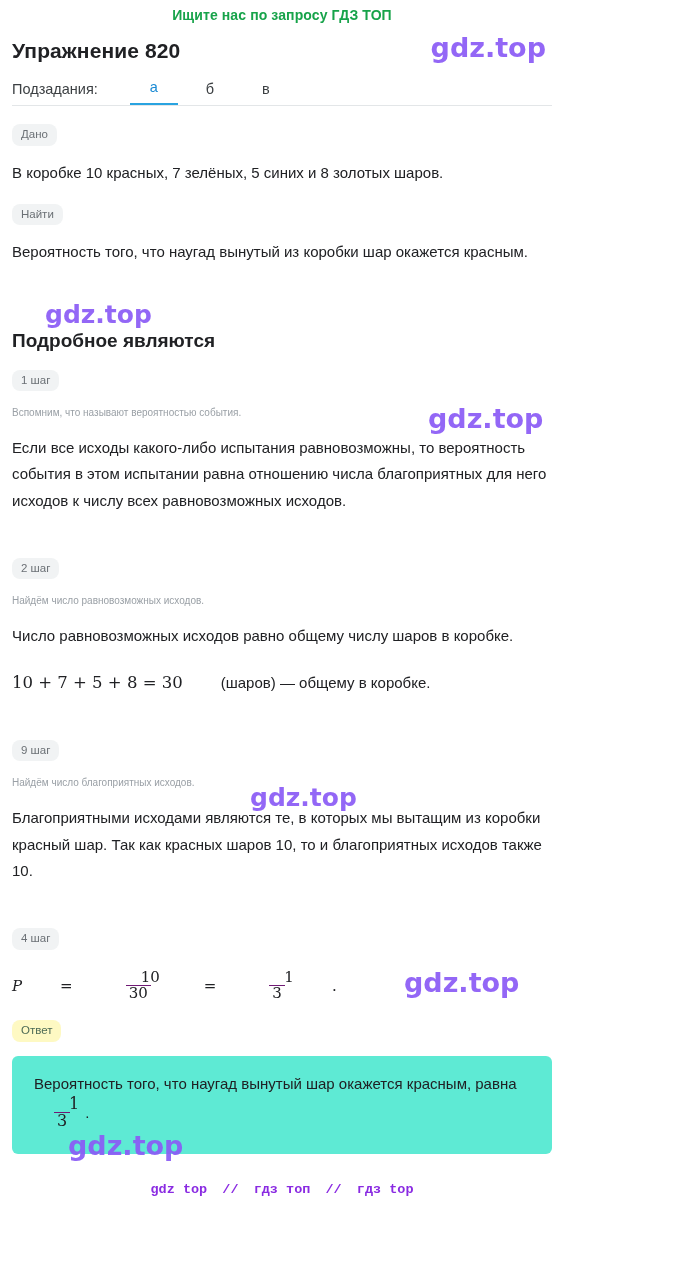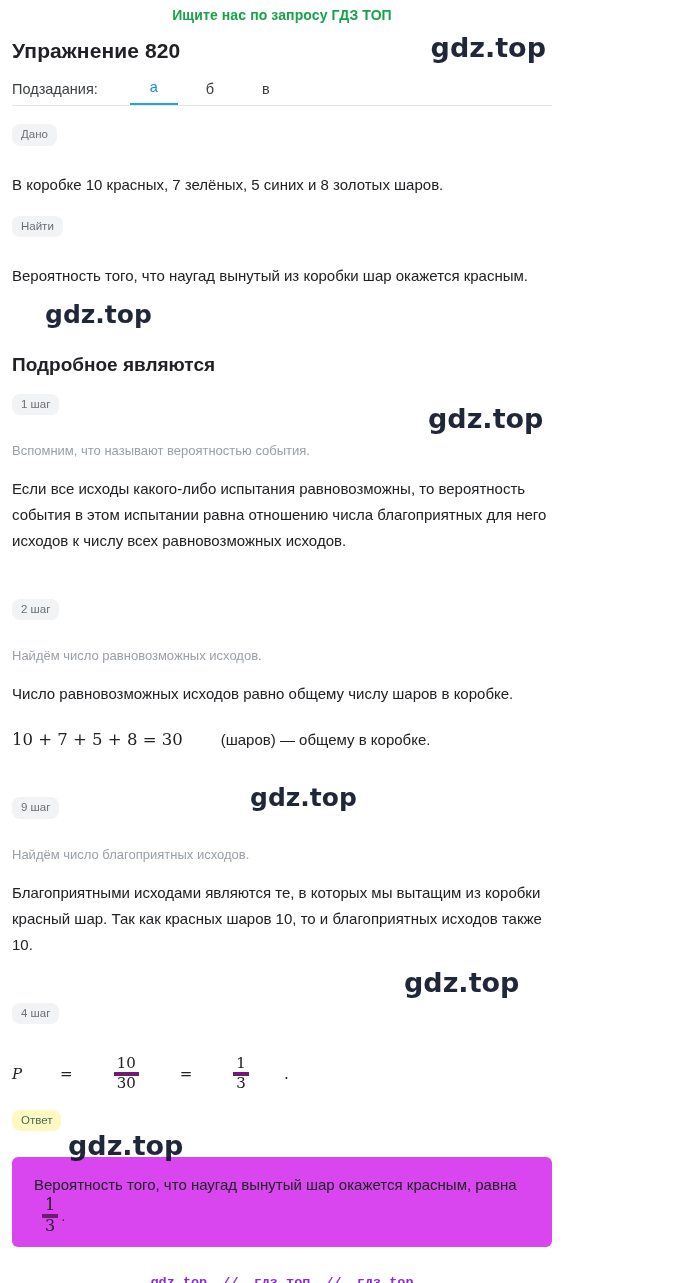--- a/index.html
+++ b/index.html
@@ -29,21 +29,21 @@
     font-size: 14px;
     font-weight: 700;
     padding: 7px 0 4px;
     letter-spacing: 0.1px;
   }
   
   .wm {
     position: absolute;
     font-family: "DejaVu Sans", sans-serif;
     font-weight: 700;
-    color: #0f172a;
+    color: #8b5cf6;
     opacity: 0.93;
     white-space: nowrap;
     pointer-events: none;
   }
   .wm-1 { top: 32px;  right: 18px;  font-size: 27px; }
   .wm-2 { top: 300px; left: 45px;   font-size: 25px; }
   .wm-3 { top: 403px; left: 428px;  font-size: 27px; }
   .wm-4 { top: 783px; left: 250px;  font-size: 25px; }
   .wm-5 { top: 967px; left: 404px;  font-size: 27px; }
   .wm-6 { top: 1130px;left: 68px;   font-size: 27px; }
@@ -83,35 +83,35 @@
     background: #e3e6e8;
     margin: 0 0 0 0;
   }
   .chip {
     display: inline-block;
     background: #f1f3f4;
     color: #6b7075;
     font-size: 11.5px;
     border-radius: 8px;
     padding: 5px 9px 5px 9px;
-    margin: 18px 0 12px 0;
+    margin: 18px 0 0 0;
     line-height: 1;
   }
   .chip.answer {
     background: #fef9c3;
     color: #4d6b55;
   }
   p.text {
     font-size: 15px;
     line-height: 1.75;
     margin: 14px 0 0 0;
     color: #202124;
   }
   p.hint {
-    font-size: 13px;
+    font-size: 10px;
     line-height: 1.6;
     margin: 14px 0 0 0;
     color: #9aa0a6;
   }
   h2.section {
     font-size: 19px;
     font-weight: 700;
     margin: 38px 0 0 0;
   }
   .math {
@@ -139,31 +139,31 @@
   .frac {
     display: inline-flex;
     flex-direction: column;
     align-items: center;
     vertical-align: middle;
     margin: 0 3px;
     font-family: "DejaVu Serif", serif;
     font-style: normal;
     line-height: 1.05;
   }
-  .frac .num { padding: 0 3px; }
-  .frac .den { padding: 0 3px; border-top: 4px solid #701a75; text-align: center; }
+  .frac .num { padding: 0 3px; margin-left: 24px; }
+  .frac .den { padding: 0 3px; border-top: 1px solid #701a75; text-align: center; }
   .serif-num {
     font-family: "DejaVu Serif", serif;
     font-size: 16.5px;
   }
   .answer-box {
     margin-top: 14px;
-    background: #d946ef;
+    background: #5eead4;
     border-radius: 6px;
-    padding: 16px 22px 12px 22px;
+    padding: 16px 22px 24px 22px;
     font-size: 15px;
     line-height: 1.6;
     display: flex;
     align-items: center;
     flex-wrap: wrap;
     min-height: 48px;
     box-sizing: border-box;
   }
   .footer {
     margin-top: 18px;

